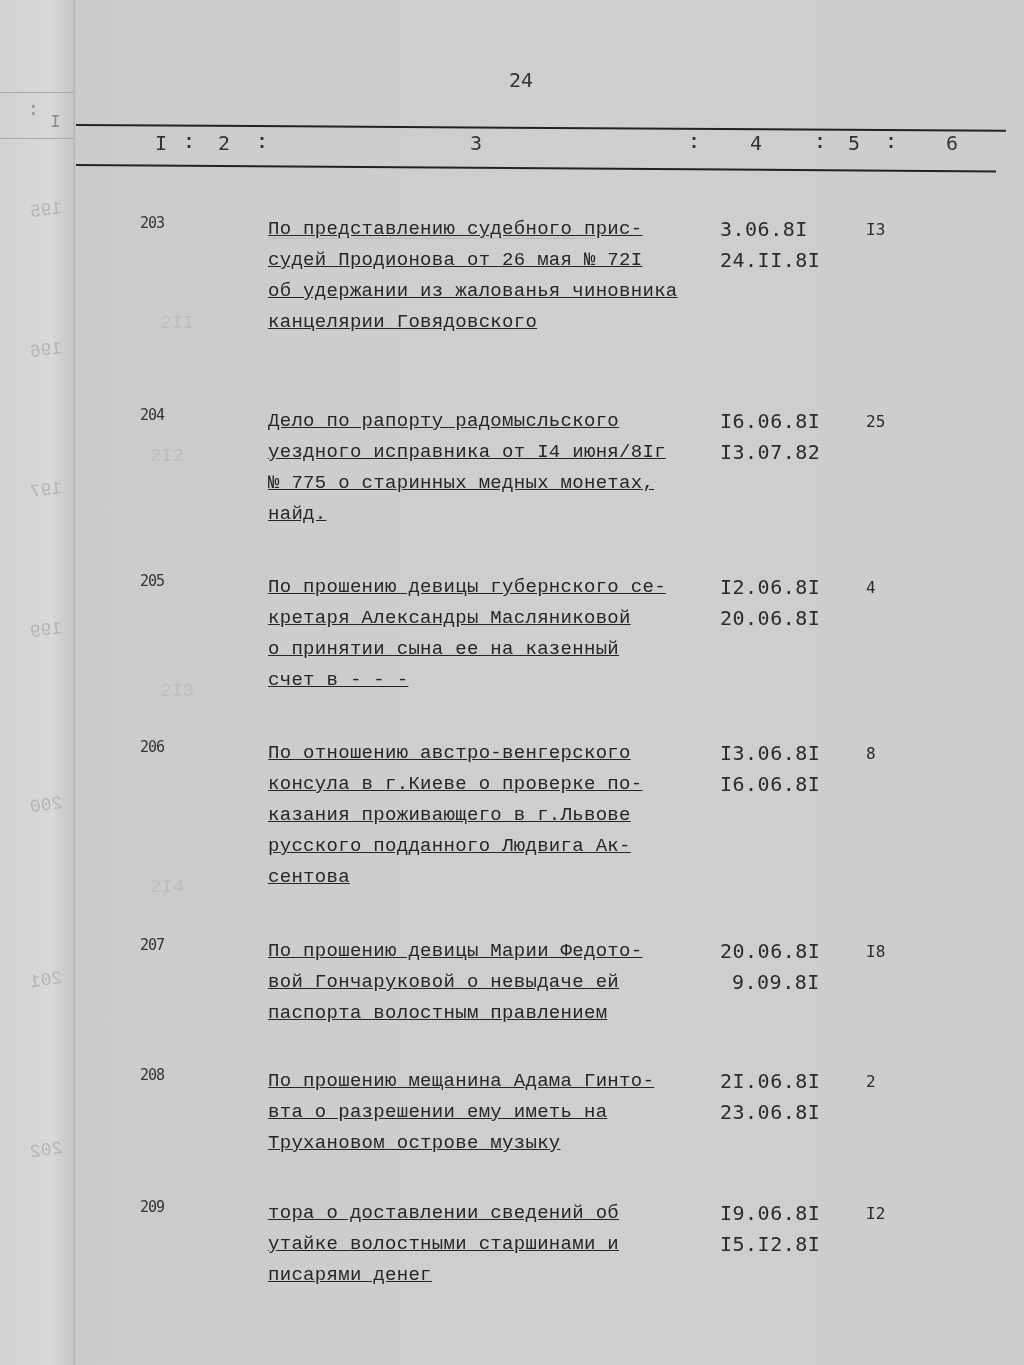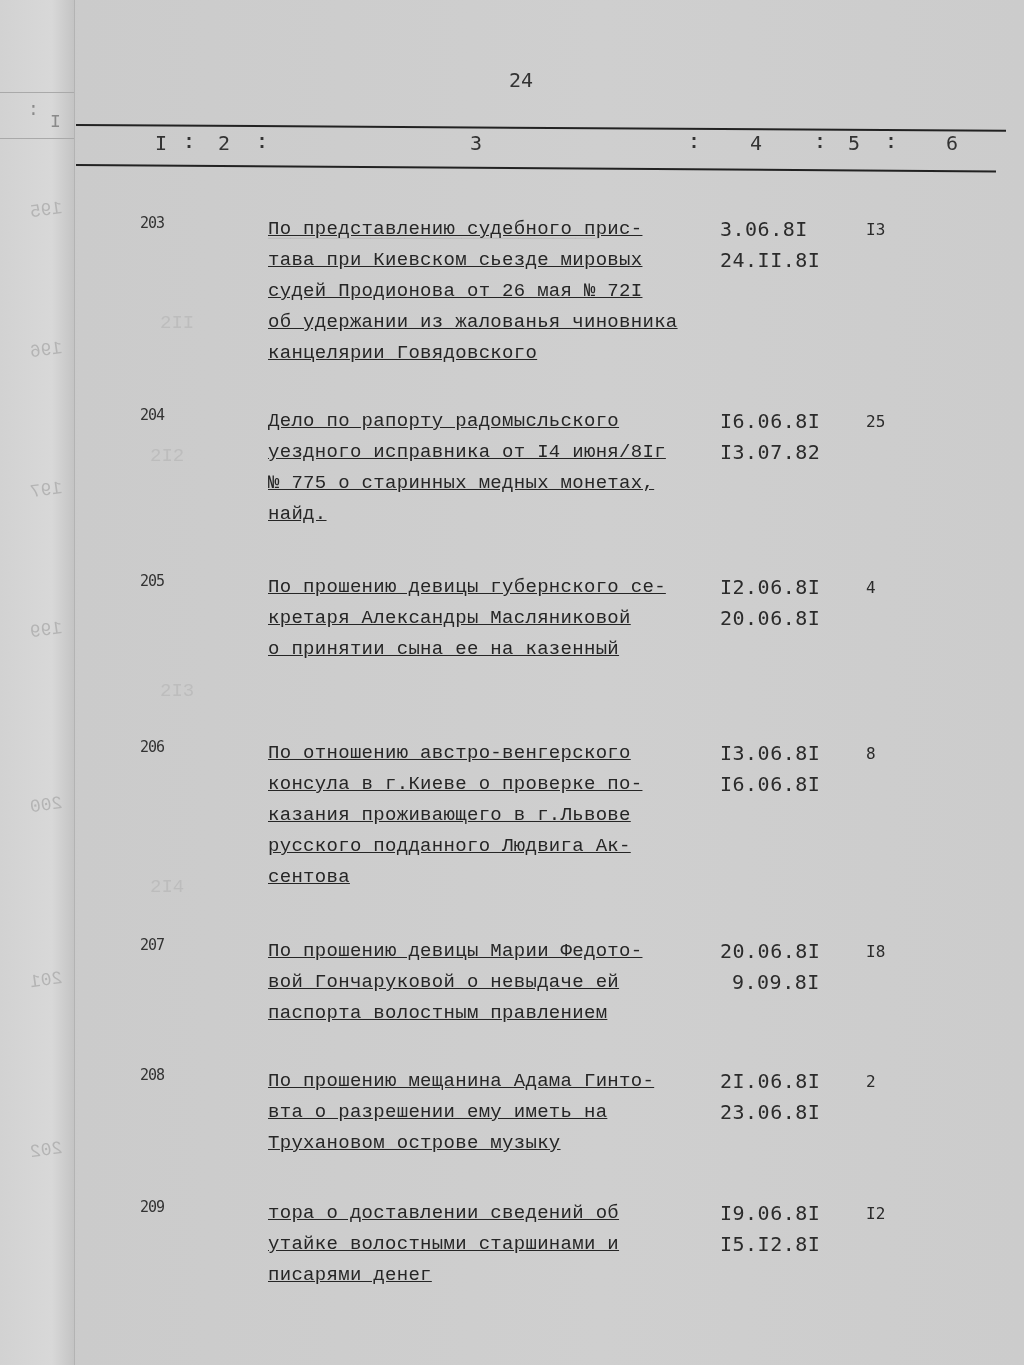--- a/index.html
+++ b/index.html
@@ -109,21 +109,20 @@
     <span class="sep" style="left:814px">:</span>
     <span class="col-head" style="left:848px">5</span>
     <span class="sep" style="left:885px">:</span>
     <span class="col-head" style="left:946px">6</span>
   </div>
 
   <div class="row" style="top:214px">
     <span class="num">203</span>
     <div class="desc">
       <div>По представлению судебного прис-</div>
-      <div>тава при Киевском сьезде мировых</div>
       <div>судей Продионова от 26 мая № 72I</div>
       <div>об удержании из жалованья чиновника</div>
       <div>канцелярии Говядовского</div>
     </div>
     <div class="dates">
       <div>3.06.8I</div>
       <div>24.II.8I</div>
     </div>
     <span class="count">I3</span>
   </div>
@@ -142,20 +141,21 @@
     </div>
     <span class="count">25</span>
   </div>
 
   <div class="row" style="top:572px">
     <span class="num">205</span>
     <div class="desc">
       <div>По прошению девицы губернского се-</div>
       <div>кретаря Александры Масляниковой</div>
       <div>о принятии сына ее на казенный</div>
+      <div>счет в - - -</div>
     </div>
     <div class="dates">
       <div>I2.06.8I</div>
       <div>20.06.8I</div>
     </div>
     <span class="count">4</span>
   </div>
 
   <div class="row" style="top:738px">
     <span class="num">206</span>

